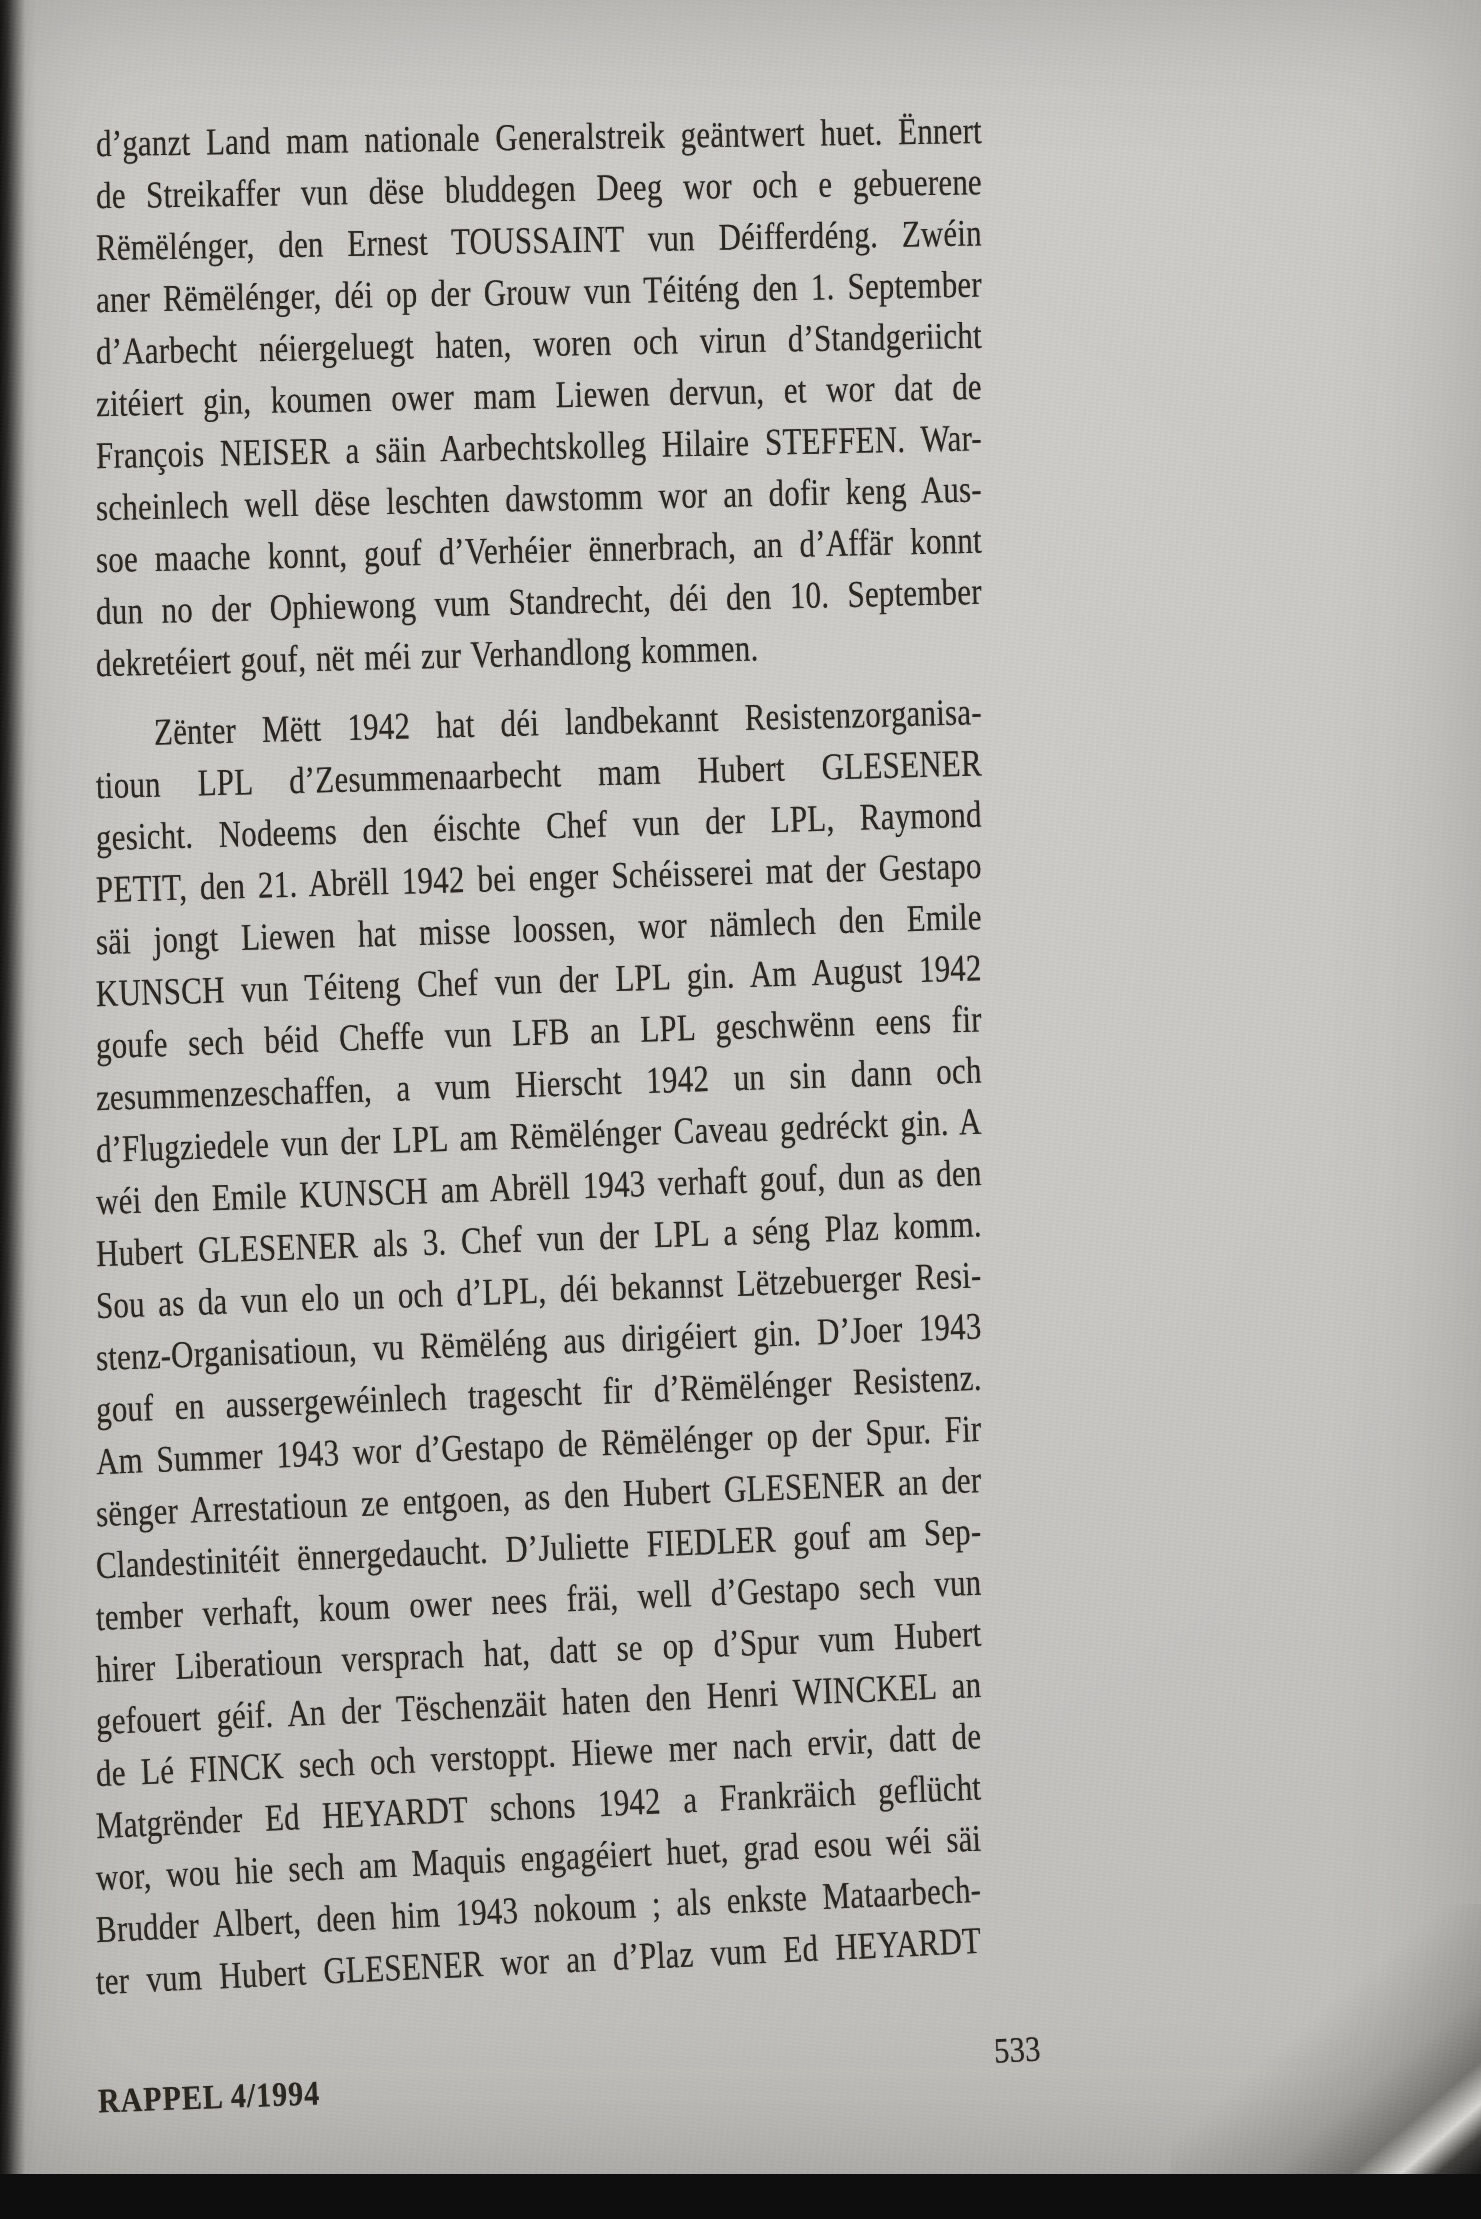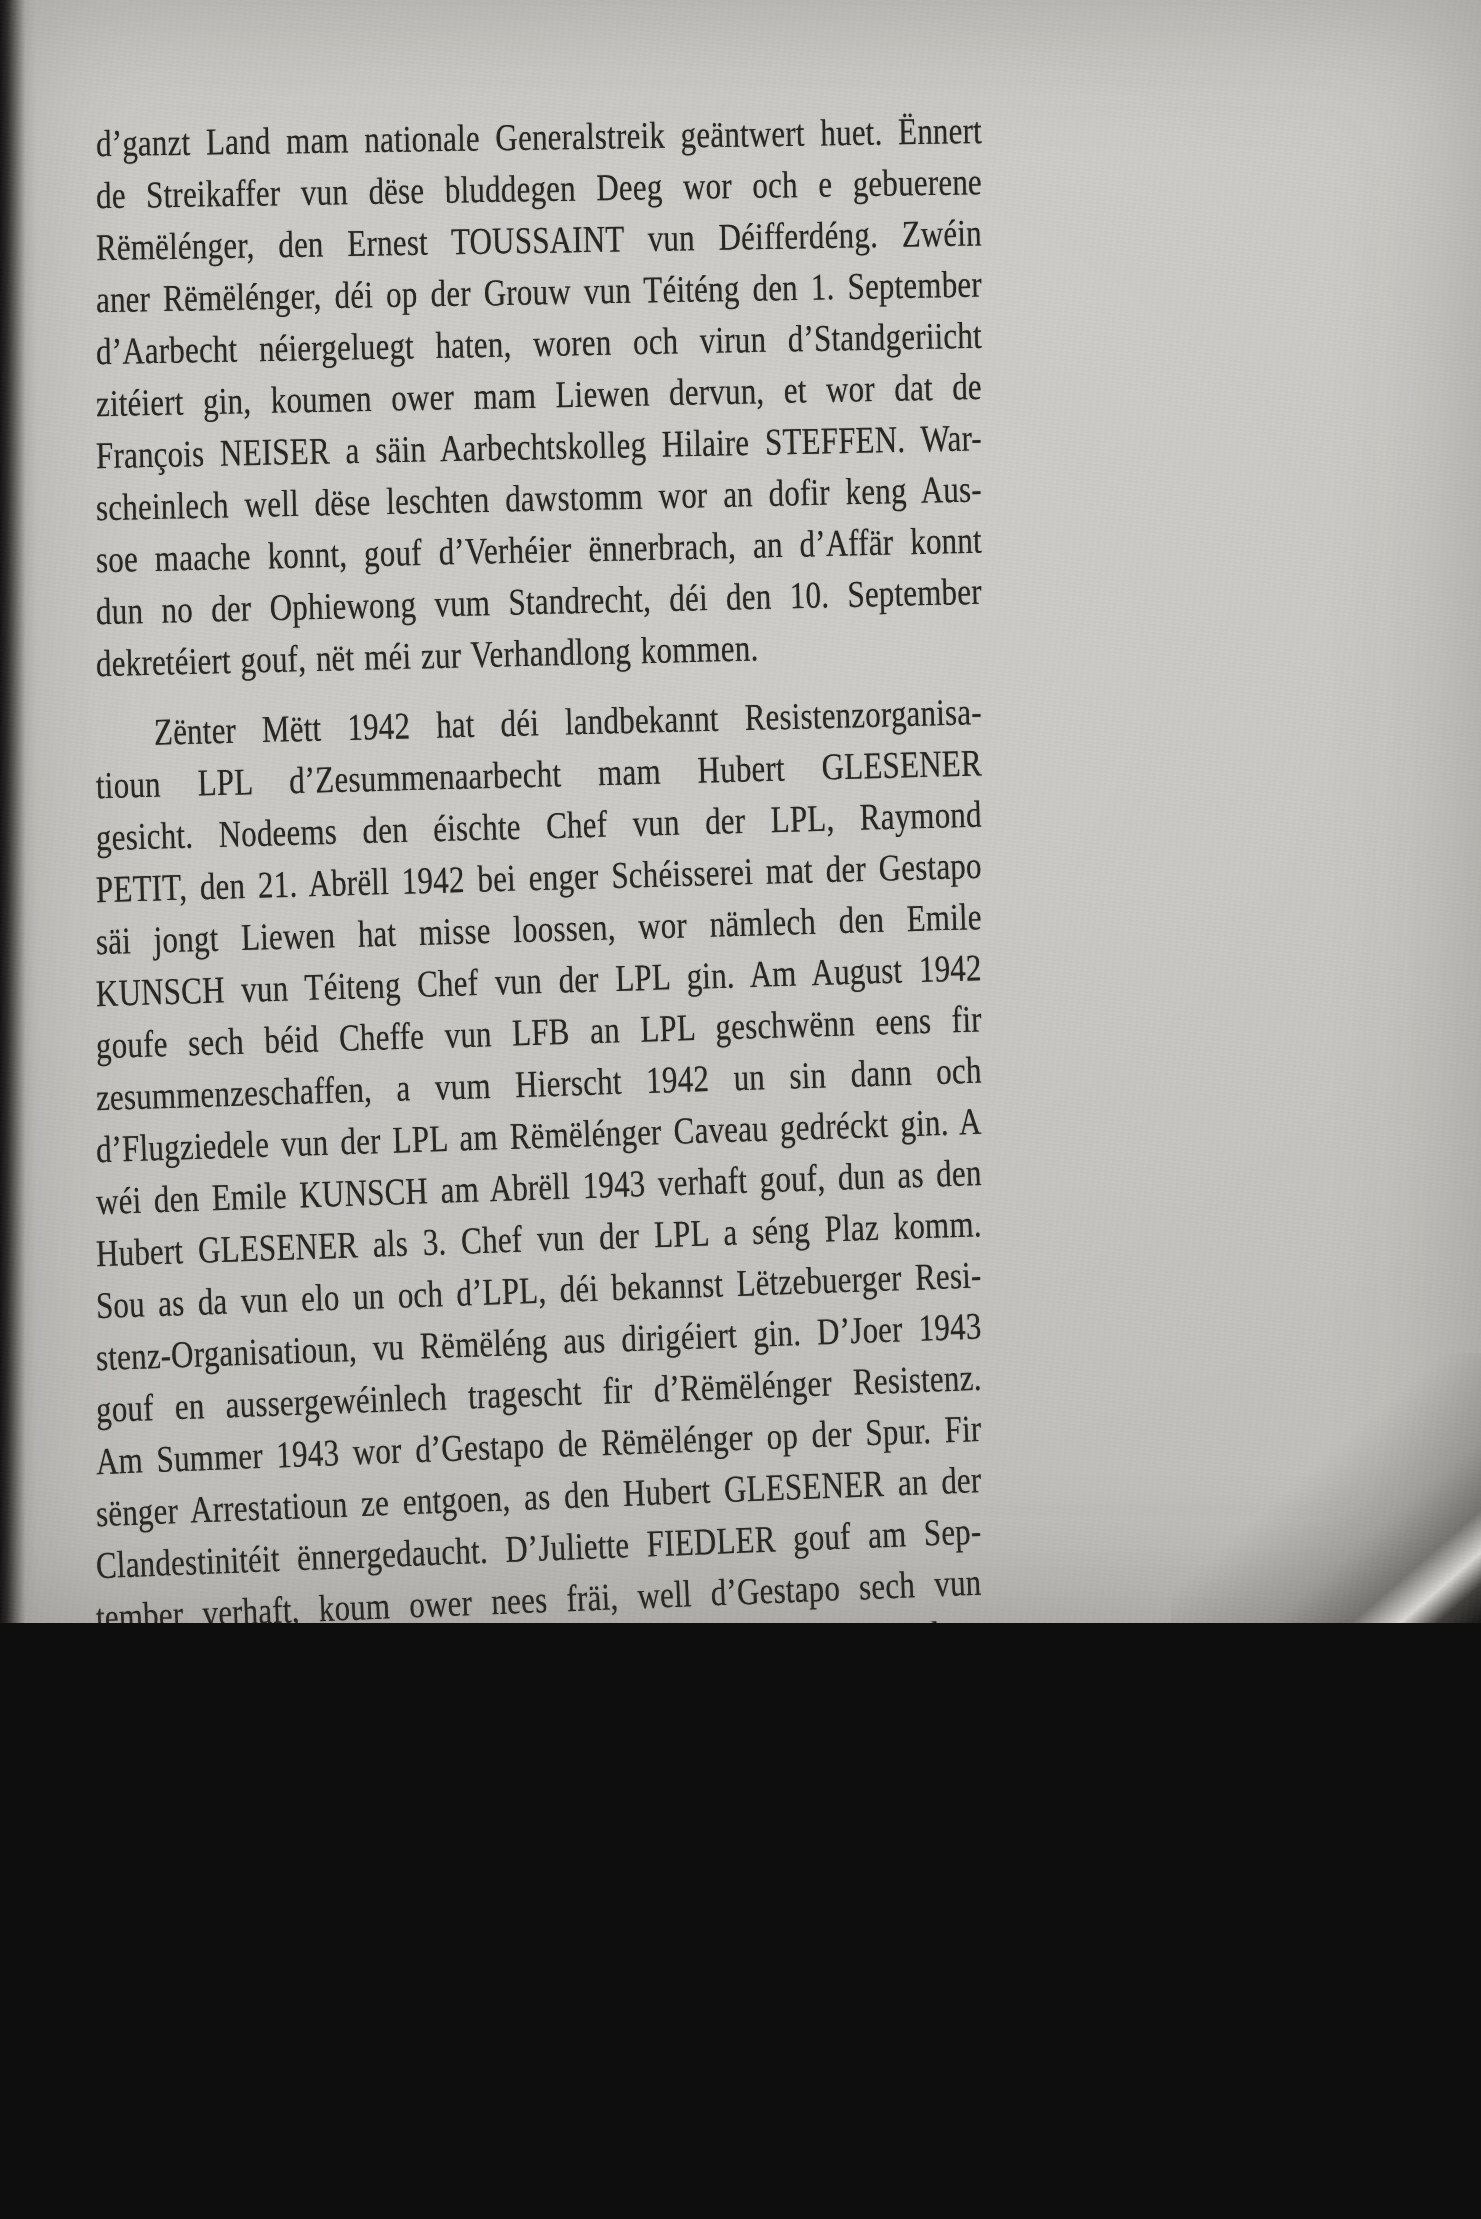--- a/index.html
+++ b/index.html
@@ -1,18 +1,18 @@
 <!DOCTYPE html>
 <html><head>
 <meta charset="utf-8">
 <style>
   html,body{margin:0;padding:0;background:#0e0e0e;}
   .page{
     position:relative;
-    width:1481px;height:1623px;
+    width:1481px;height:2174px;
     overflow:hidden;
     font-family:"Liberation Serif","DejaVu Serif",serif;
     color:#28261f;
     background:
       radial-gradient(120% 90% at 48% 40%, rgba(255,255,255,0.10), rgba(0,0,0,0) 62%),
       linear-gradient(to bottom, #cbcac6, #c6c5c1 55%, #bfbeba);
     box-shadow: inset 0 0 140px rgba(60,58,54,0.28);
   }
   .grain{
     position:absolute;inset:0;pointer-events:none;opacity:.6;

